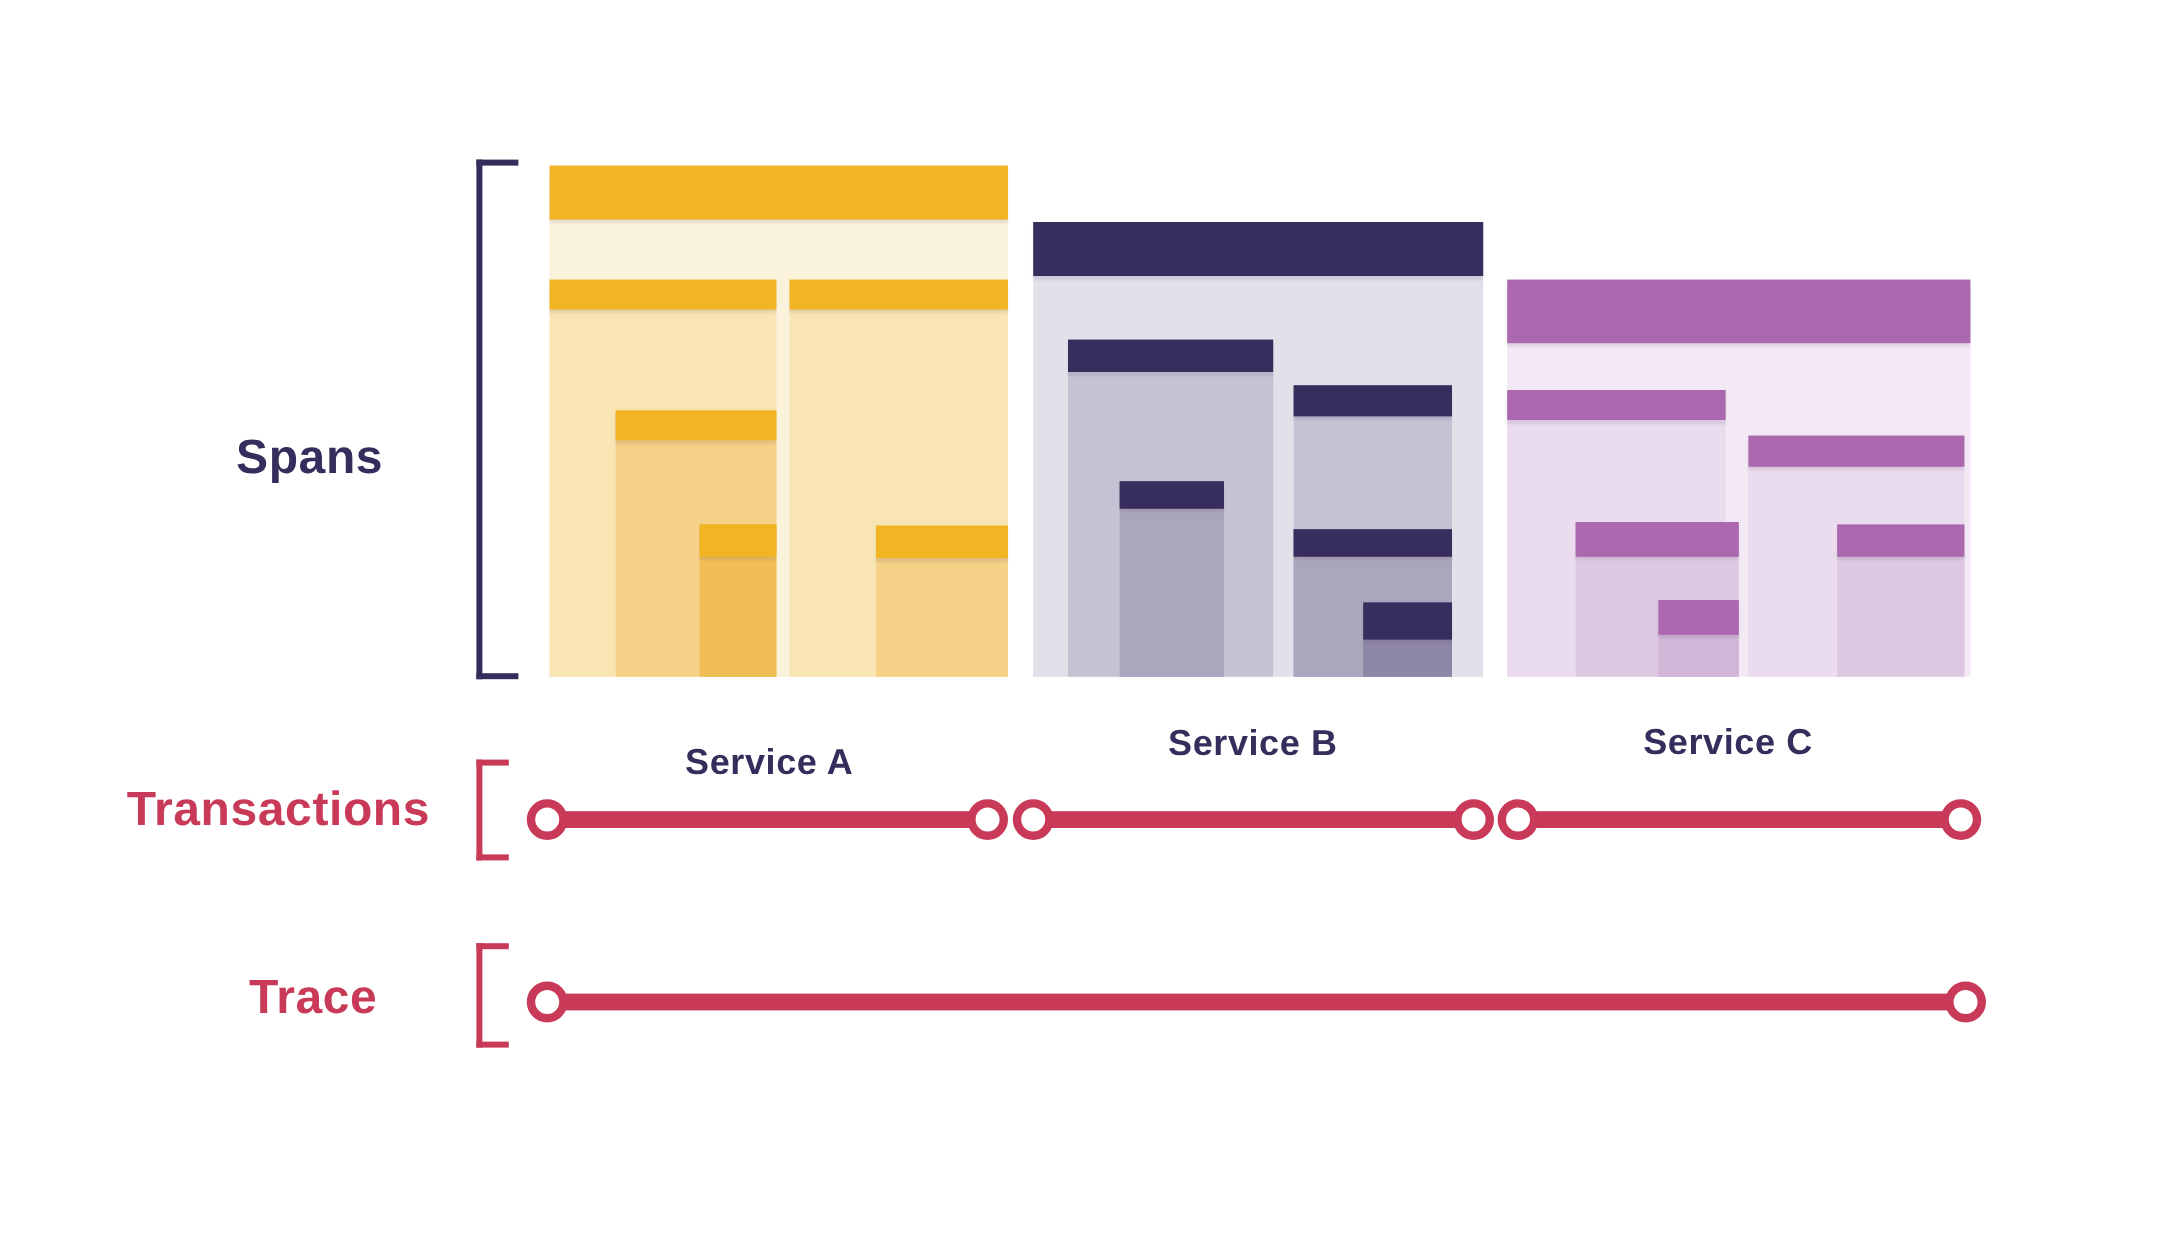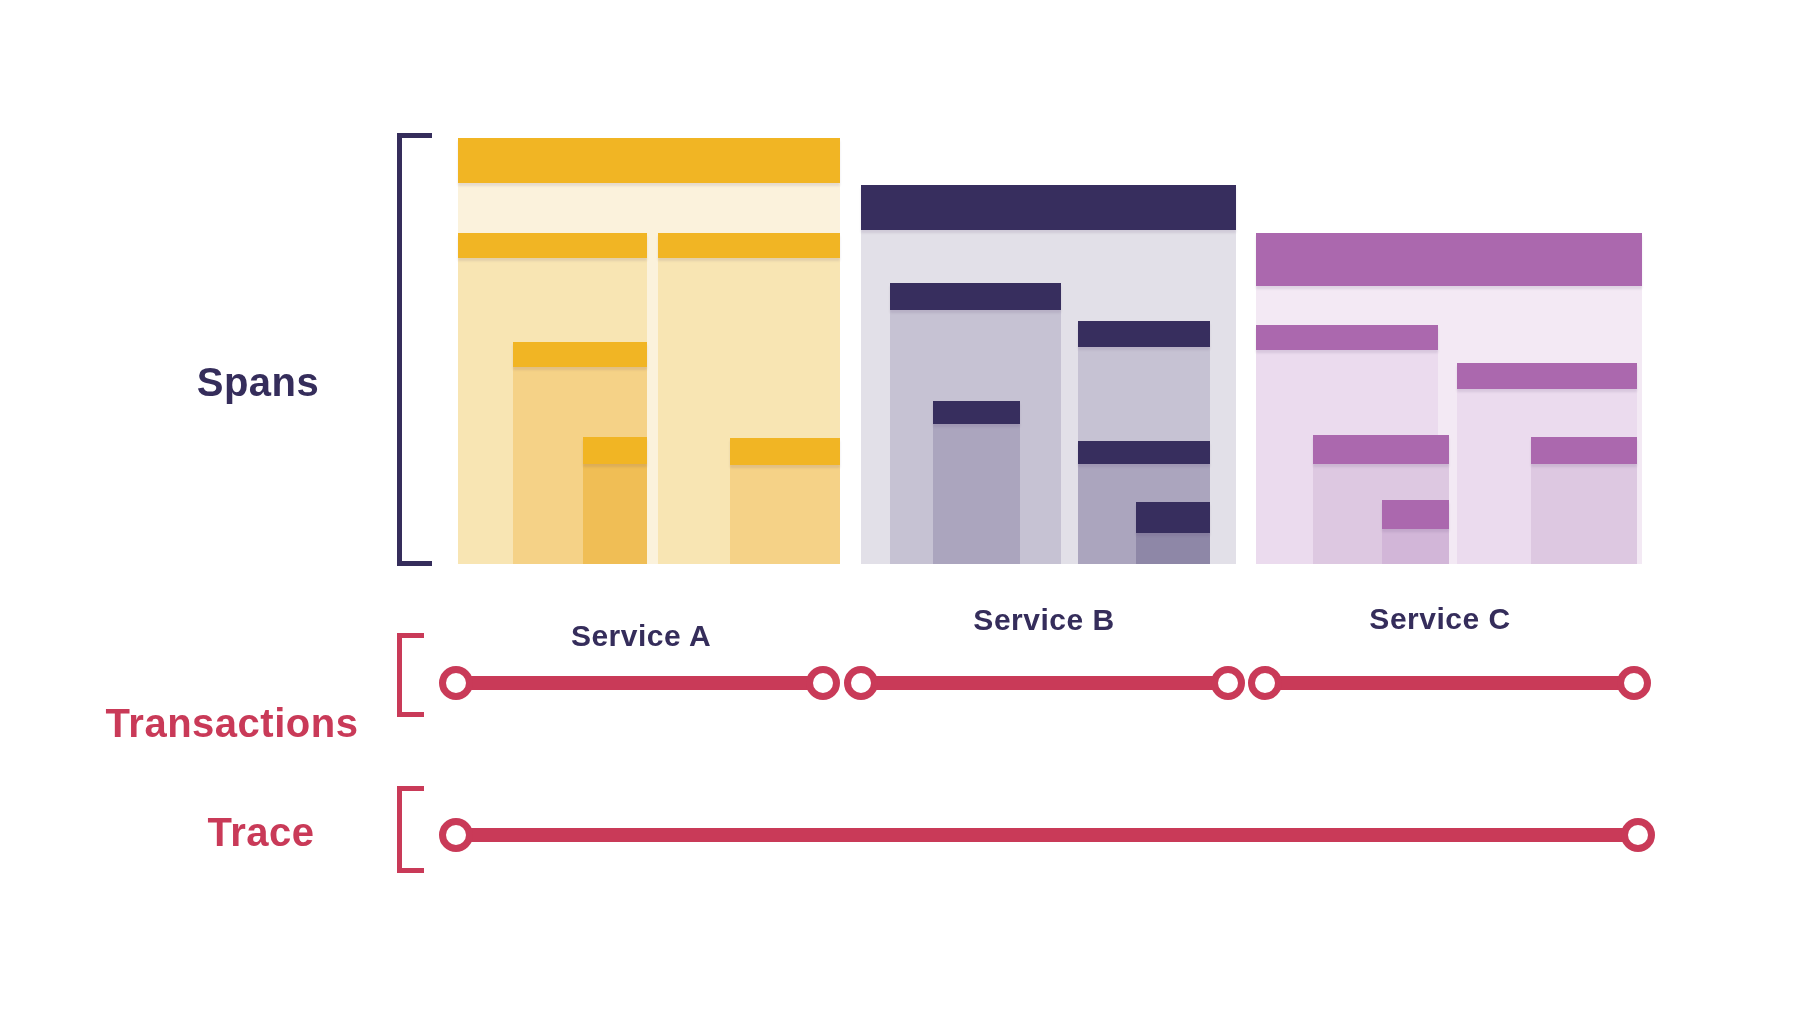--- a/index.html
+++ b/index.html
@@ -14,21 +14,21 @@
     position:absolute;
     transform:translate(-50%,-50%);
     font-weight:700;
     font-size:40px;
     letter-spacing:0.5px;
     white-space:nowrap;
     color:#352D5B;
   }
   .row-label.crimson { color:#C93A58; }
   #spans-label        { left:258px; top:382px; }
-  #transactions-label { left:232px; top:675px;margin-top:48px; }
+  #transactions-label { left:232px; top:675px; }
   #trace-label        { left:261px; top:832px;text-align:center; }
   .service-label {
     position:absolute;
     transform:translate(-50%,-50%);
     font-weight:700;
     font-size:30px;
     letter-spacing:0.5px;
     color:#352D5B;
     white-space:nowrap;
   }

